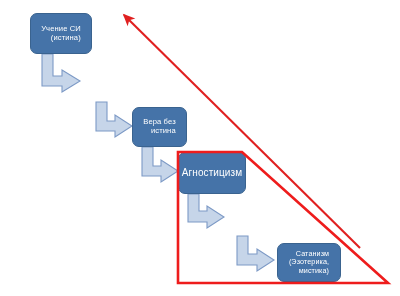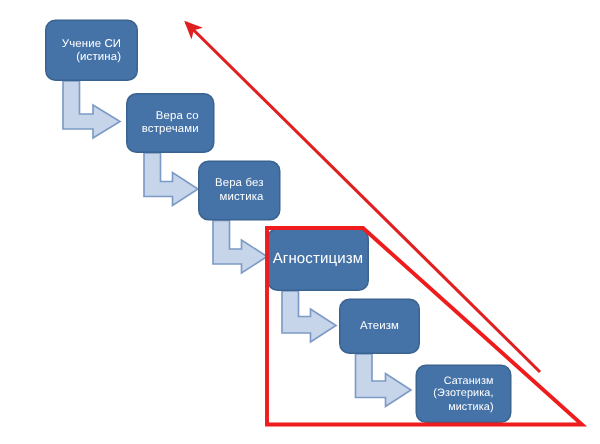--- a/index.html
+++ b/index.html
@@ -53,29 +53,26 @@
       <path d="M 96,102 L 107,102 L 107,121 L 115,121 L 115,115 L 132,126 L 115,137 L 115,131 L 96,131 Z"></path>
       <path d="M 142,147 L 153,147 L 153,166 L 161,166 L 161,160 L 178,171 L 161,182 L 161,176 L 142,176 Z"></path>
       <path d="M 188,194 L 199,194 L 199,211 L 207,211 L 207,206 L 224,217 L 207,228 L 207,222 L 188,222 Z"></path>
       <path d="M 237,236 L 248,236 L 248,254 L 257,254 L 257,249 L 274,260 L 257,271 L 257,265 L 237,265 Z"></path>
     </g>
   </svg>
 
   <div class="node" style="left:30px; top:13px; width:62px; height:41px; font-size:7.6px;">Учение СИ
 (истина)</div>
 
-  <div class="node" style="left:84px; top:62px; width:59px; height:40px; font-size:7.6px;">Вера со
-встречами</div>
 
   <div class="node" style="left:132px; top:107px; width:55px; height:40px; font-size:7.6px;">Вера без
-мистика</div>
+истина</div>
 
   <div class="node" style="left:178px; top:152px; width:68px; height:42px; font-size:10px;">Агностицизм</div>
 
-  <div class="node" style="left:226px; top:199px; width:54px; height:37px; font-size:7.6px;">Атеизм</div>
 
   <div class="node" style="left:277px; top:243px; width:64px; height:39px; font-size:7.2px;">Сатанизм
 (Эзотерика,
 мистика)</div>
 
   <svg class="svg-layer highlight" viewBox="0 0 400 296">
     <polygon points="178,152 242,152 388,283 178,283" fill="none" stroke="#ee1c1c" stroke-width="2.6" stroke-linejoin="miter"></polygon>
   </svg>
 
   <svg class="svg-layer redarrow" viewBox="0 0 400 296">

